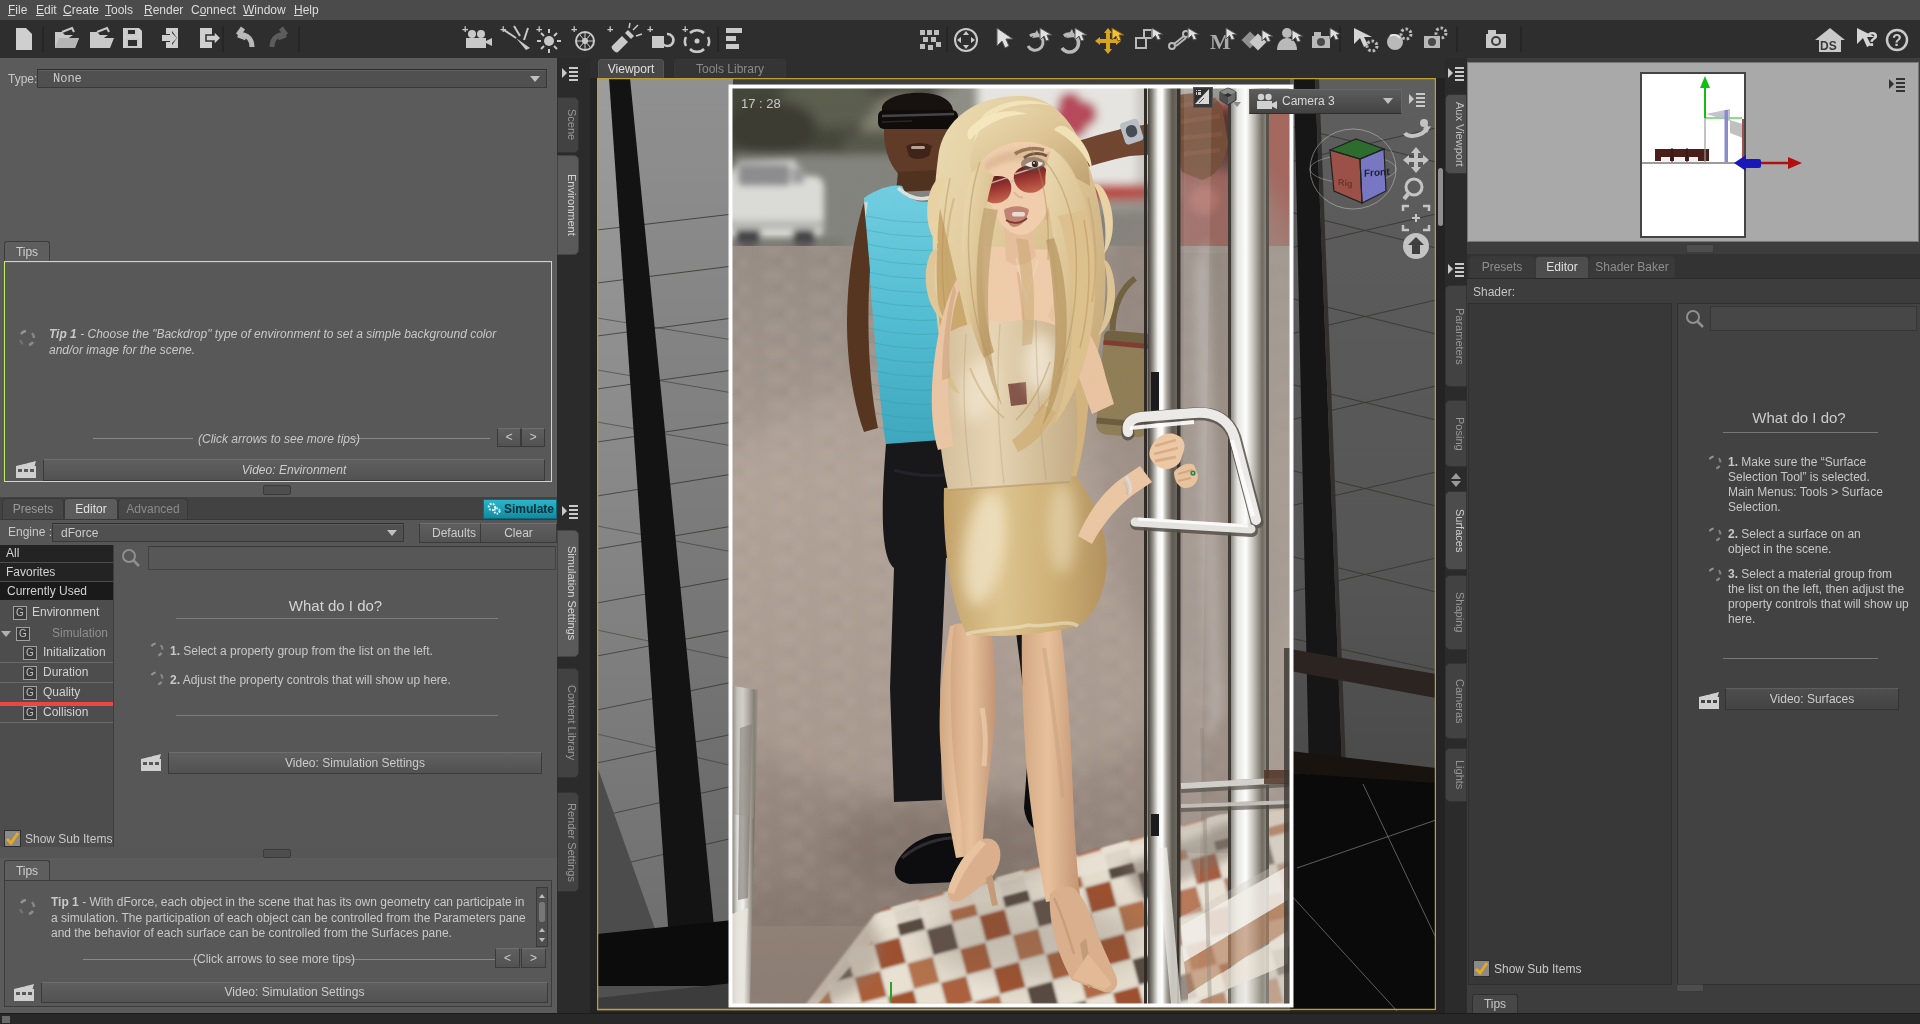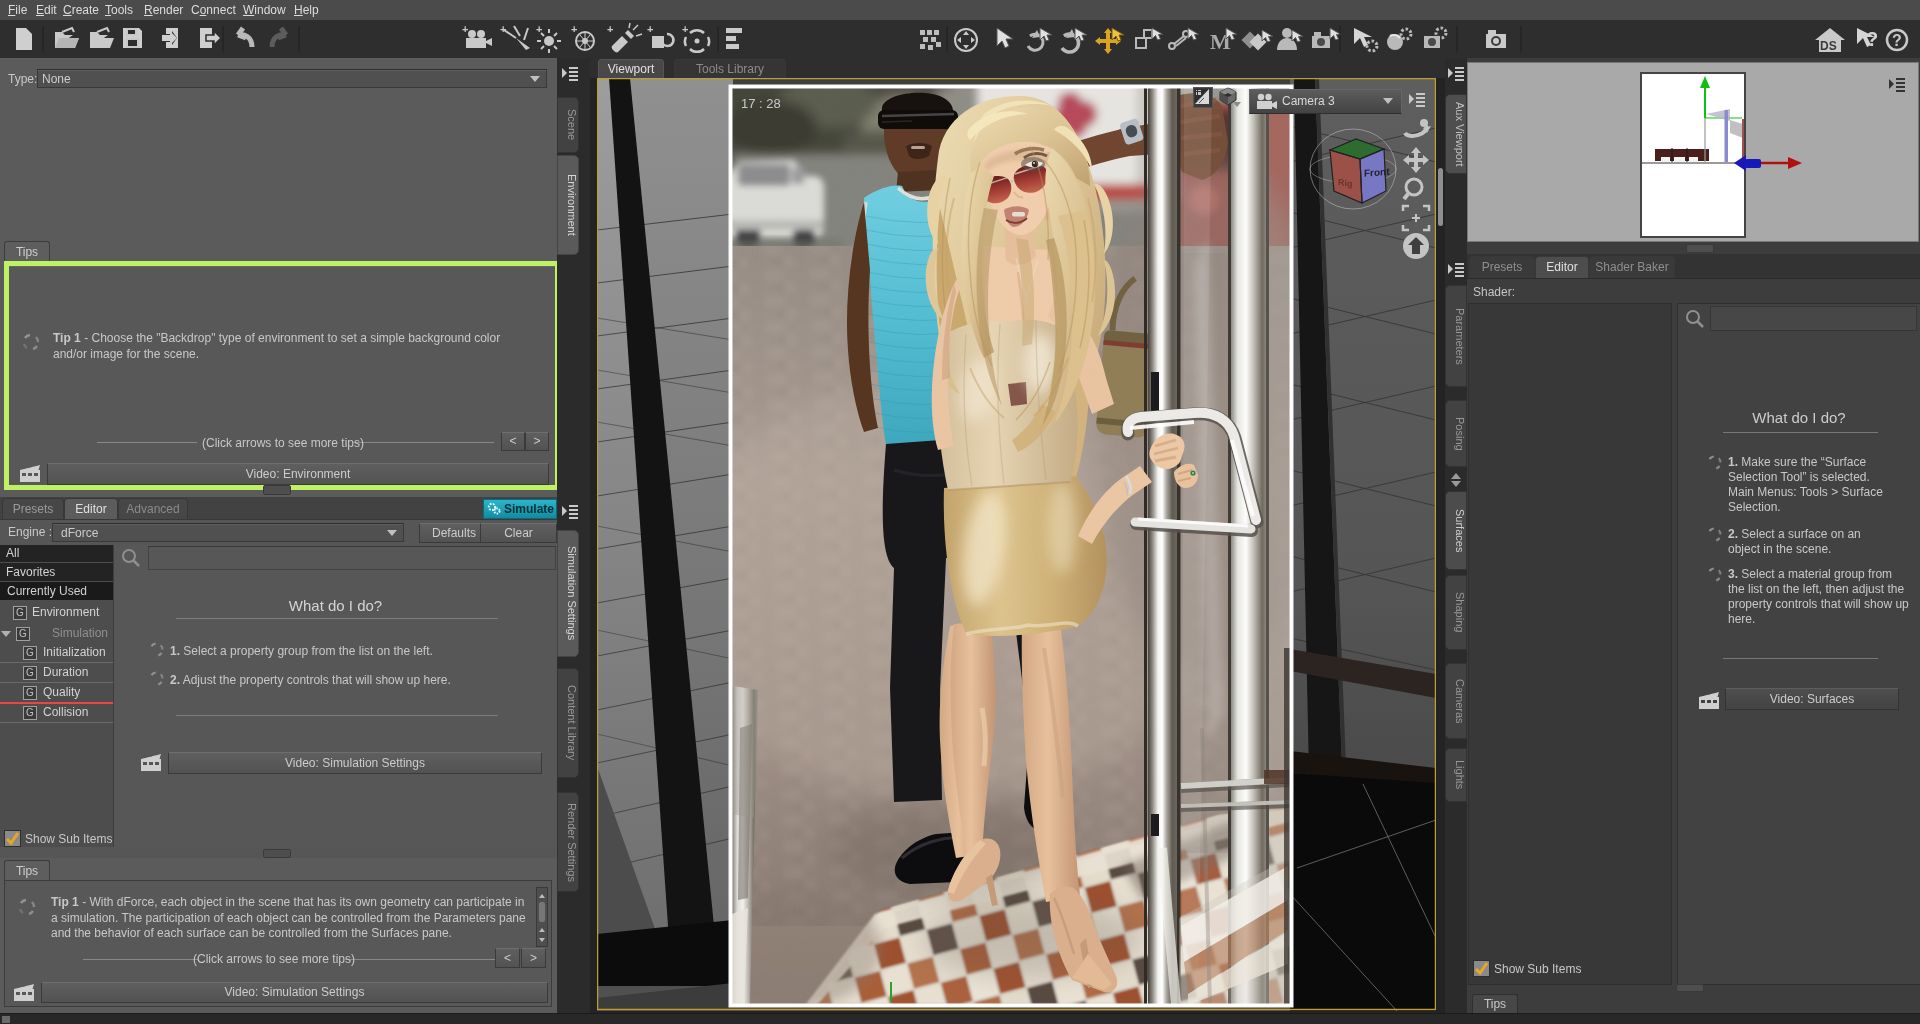--- a/index.html
+++ b/index.html
@@ -222,26 +222,26 @@
           <line x1="1457" y1="6" x2="1457" y2="32"></line>
           <line x1="1521" y1="6" x2="1521" y2="32"></line>
     </g>
   </svg>
   </div>
   <div id="leftcol" class="abs" style="left:0;top:58px;width:557px;height:955px;background:#5b5b5b;">
 
     <div class="abs" style="left:0;top:0;width:557px;height:422px;background:#5b5b5b;">
       <div class="abs ptext" style="left:8px;top:14px;">Type:</div>
       <div class="abs dropdown" style="left:37px;top:11px;width:508px;height:17px;">
-        <span style="position:absolute;left:4px;top:2px;">None</span>
+        <span style="position:absolute;left:15px;top:2px;font-family:Liberation Mono, monospace;">None</span>
           <span class="arr"></span>
       </div>
 
       <div class="abs" style="left:4px;top:183px;width:44px;height:20px;background:#5e5e5e;border:1px solid #3c3c3c;border-bottom:none;border-radius:3px 3px 0 0;color:#cfcfcf;font-size:12px;text-align:center;line-height:20px;">Tips</div>
-      <div class="abs" style="left:4px;top:203px;width:546px;height:219px;background:#585858;border:5px solid #bef264;box-shadow:inset 0 1px 0 #666;">
+      <div class="abs" style="left:4px;top:203px;width:546px;height:219px;background:#585858;border:1px solid #bef264;box-shadow:inset 0 1px 0 #666;font-style:italic;">
         <svg class="abs" style="left:12px;top:66px" width="20" height="20" viewBox="0 0 20 20">
             <g stroke="#9a9a9a" stroke-width="2.5" fill="none">
               <path d="M4 6 a7 7 0 0 1 5 -3" opacity=".9"></path>
               <path d="M15 5 a7 7 0 0 1 2 5" opacity=".7"></path>
               <path d="M16 14 a7 7 0 0 1 -4 3" opacity=".8"></path>
               <path d="M6 16 a7 7 0 0 1 -3 -4" opacity=".4"></path>
             </g>
           </svg>
         <div class="abs ptext" style="left:44px;top:64px;width:468px;line-height:16px;"><b>Tip 1</b> - Choose the "Backdrop" type of environment to set a simple background color and/or image for the scene.</div>
         <div class="abs" style="left:88px;top:176px;width:100px;height:1px;background:#888;"></div>
@@ -288,21 +288,21 @@
       <div class="abs btn" style="left:480px;top:26px;width:75px;height:18px;line-height:18px;">Clear</div>
 
       <div class="abs" style="left:0;top:48px;width:113px;height:302px;background:#4d4d4d;font-size:12px;color:#d2d2d2;border-right:1px solid #3e3e3e;">
         <div class="abs" style="left:0;top:0px;width:113px;height:17px;line-height:17px;background:#232323;"><span style="margin-left:6px">All</span></div>
         <div class="abs" style="left:0;top:18px;width:113px;height:18px;line-height:18px;background:#232323;"><span style="margin-left:6px">Favorites</span></div>
         <div class="abs" style="left:0;top:37px;width:113px;height:18px;line-height:18px;background:#1a1a1a;"><span style="margin-left:7px">Currently Used</span></div>
         <div class="abs" style="left:0;top:58px;width:113px;height:19px;line-height:19px;"><span class="gico" style="left:13px"></span><span style="margin-left:32px">Environment</span></div>
         <div class="abs" style="left:0;top:79px;width:113px;height:19px;line-height:19px;color:#8f8f8f;"><span style="position:absolute;left:1px;top:7px;width:0;height:0;border-left:5px solid transparent;border-right:5px solid transparent;border-top:6px solid #b0b0b0;"></span><span class="gico" style="left:16px"></span><span style="margin-left:52px">Simulation</span></div>
         <div class="abs" style="left:0;top:98px;width:113px;height:19px;line-height:19px;border-bottom:1px solid #6a6a6a;"><span class="gico" style="left:23px"></span><span style="margin-left:43px">Initialization</span></div>
         <div class="abs" style="left:0;top:118px;width:113px;height:19px;line-height:19px;border-bottom:1px solid #6a6a6a;"><span class="gico" style="left:23px"></span><span style="margin-left:43px">Duration</span></div>
-        <div class="abs" style="left:0;top:138px;width:113px;height:19px;line-height:19px;border-bottom:2px solid #ef4444;"><span class="gico" style="left:23px"></span><span style="margin-left:43px">Quality</span></div>
+        <div class="abs" style="left:0;top:138px;width:113px;height:19px;line-height:19px;border-bottom:4px solid #ef4444;"><span class="gico" style="left:23px"></span><span style="margin-left:43px">Quality</span></div>
         <div class="abs" style="left:0;top:158px;width:113px;height:19px;line-height:19px;border-bottom:1px solid #6a6a6a;"><span class="gico" style="left:23px"></span><span style="margin-left:43px">Collision</span></div>
         <div class="abs" style="left:4px;top:285px;width:15px;height:15px;background:#8a8a8a;border:1px solid #2e2e2e;">
           <svg width="15" height="15">
               <path d="M2 8 l4 4 7 -10" stroke="#e8a820" stroke-width="3" fill="none"></path>
             </svg>
         </div>
         <div class="abs ptext" style="left:25px;top:287px;">Show Sub Items</div>
       </div>
 
       <div class="abs" style="left:114px;top:48px;width:443px;height:302px;background:#575757;">

